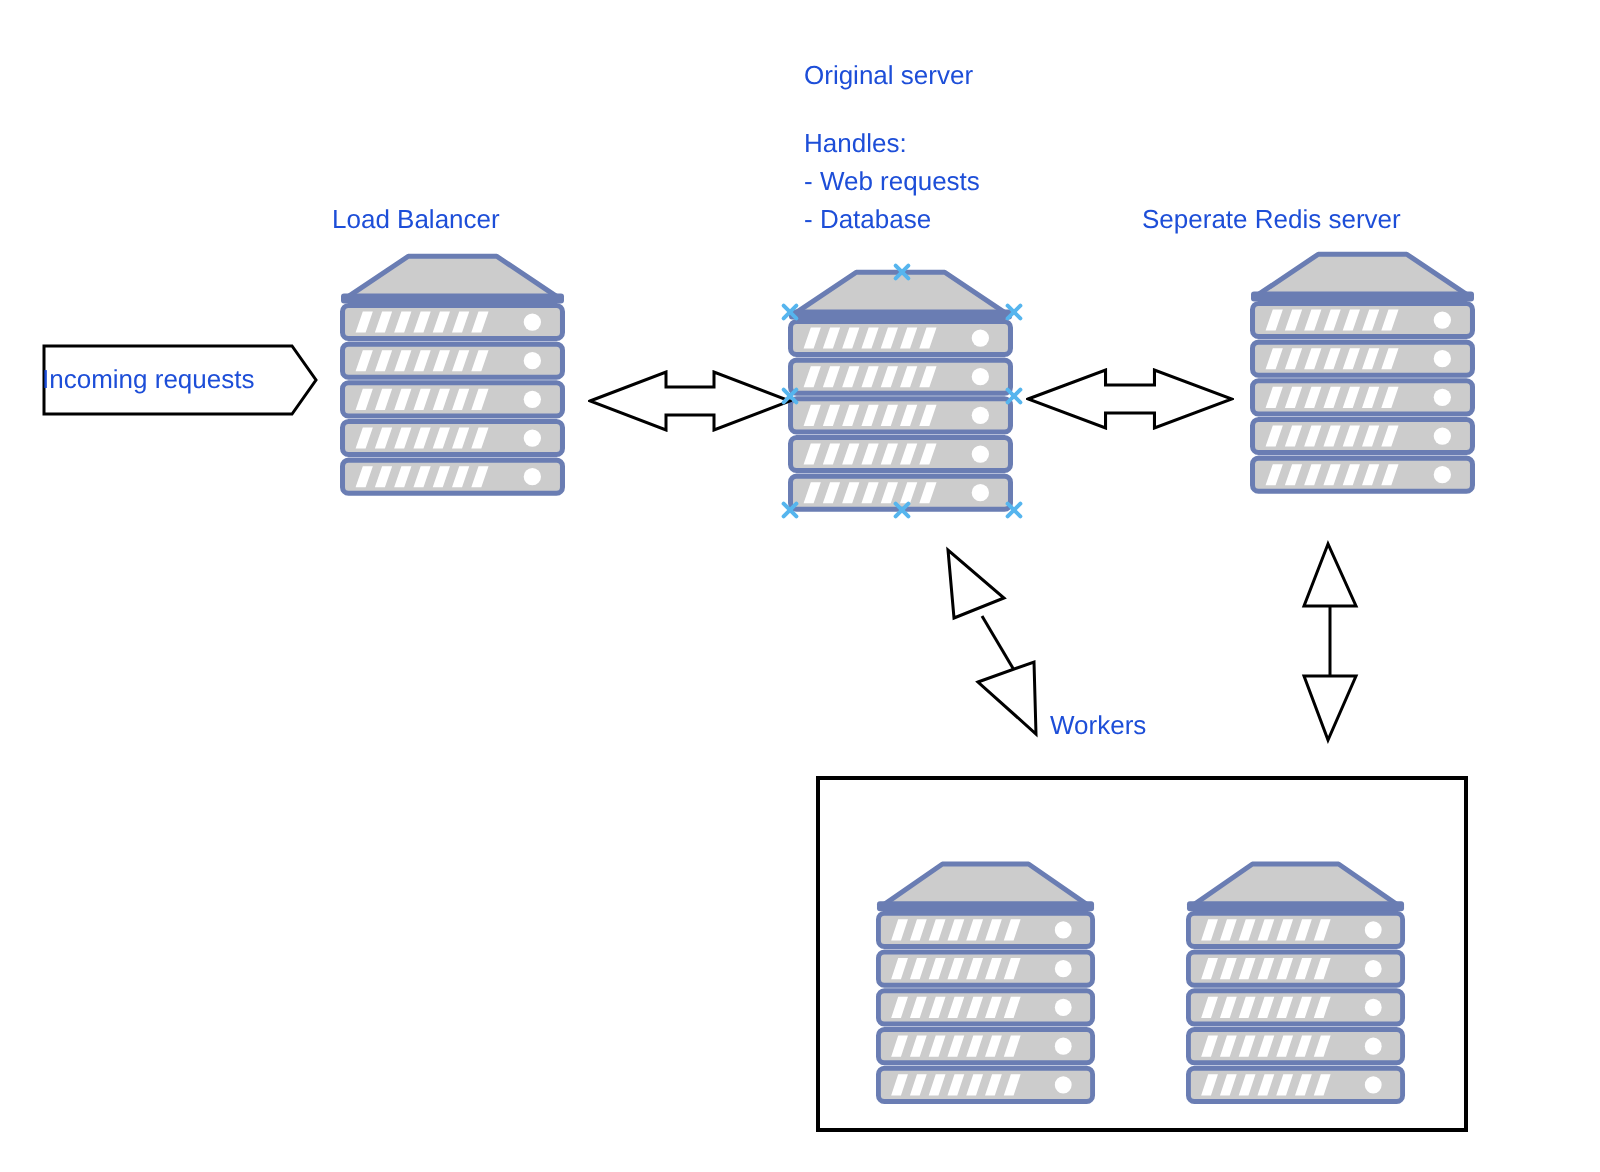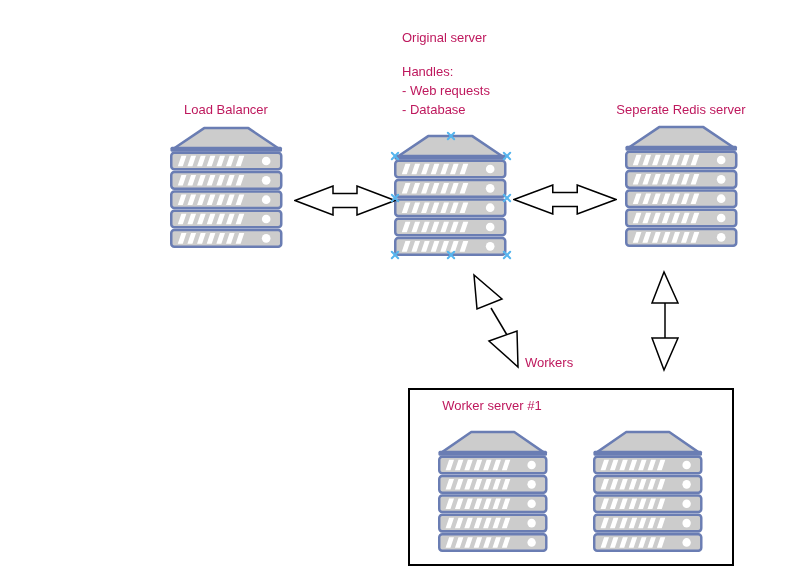--- a/index.html
+++ b/index.html
@@ -10,22 +10,22 @@
     --handle-blue:#56b5ee;
     --line-black:#000000;
   }
   *{margin:0;padding:0;box-sizing:border-box}
   html,body{background:#fff}
   .canvas{
     position:relative;width:800px;height:586px;background:var(--canvas-bg);
     font-family:"Liberation Sans", sans-serif;color:#000;overflow:hidden;
   }
   .abs{position:absolute}
-  .lbl{position:absolute;font-size:13px;line-height:16px;white-space:nowrap;color:#be185d}
-  .center{text-align:center}
+  .lbl{position:absolute;font-size:13px;line-height:16px;white-space:nowrap;color:#1d4ed8}
+  .center{}
   .annotation div{line-height:19px}
   
   .srv-body{fill:var(--icon-fill);stroke:var(--icon-stroke);stroke-width:2.5;stroke-linejoin:round}
   .srv-band{fill:var(--icon-stroke)}
   .srv-slab{fill:var(--icon-fill);stroke:var(--icon-stroke);stroke-width:2.5}
   .srv-stripes{fill:var(--stripe-white)}
   .srv-led{fill:var(--stripe-white)}
   
   .outline-shape{fill:#ffffff;stroke:var(--line-black);stroke-width:1.5;stroke-linejoin:miter}
   .arrow-line{stroke:var(--line-black);stroke-width:1.5;fill:none}
@@ -69,24 +69,29 @@
   <div class="lbl annotation" style="left:402px;top:62px">
     <div>Handles:</div>
     <div>- Web requests</div>
     <div>- Database</div>
   </div>
 
   <div class="lbl center" style="left:571px;top:102px;width:220px">Seperate Redis server</div>
 
   <div class="lbl" style="left:525px;top:355px">Workers</div>
 
+  <div class="abs" style="left:21px;top:172px;width:140px;height:36px">
+    <svg width="140" height="36" viewBox="0 0 140 36">
+      <polygon class="outline-shape" points="1,1 125,1 137,18 125,35 1,35"></polygon>
+    </svg>
+    <div class="lbl center" style="left:0;top:0;width:138px;line-height:36px">Incoming requests</div>
+  </div>
 
   <div class="workers-box"></div>
 
-  <div class="lbl center" style="left:382px;top:398px;width:220px">Worker server #1</div>
 
   <svg class="abs" style="left:170px;top:126px" width="113" height="122" viewBox="0 0 112.5 121.25">
       <use href="#srv-icon-g"></use>
     </svg>
 
   <svg class="abs" style="left:394px;top:134px" width="113" height="122" viewBox="0 0 112.5 121.25">
       <use href="#srv-icon-g"></use>
     </svg>
 
   <svg class="abs" style="left:625px;top:125px" width="113" height="122" viewBox="0 0 112.5 121.25">

